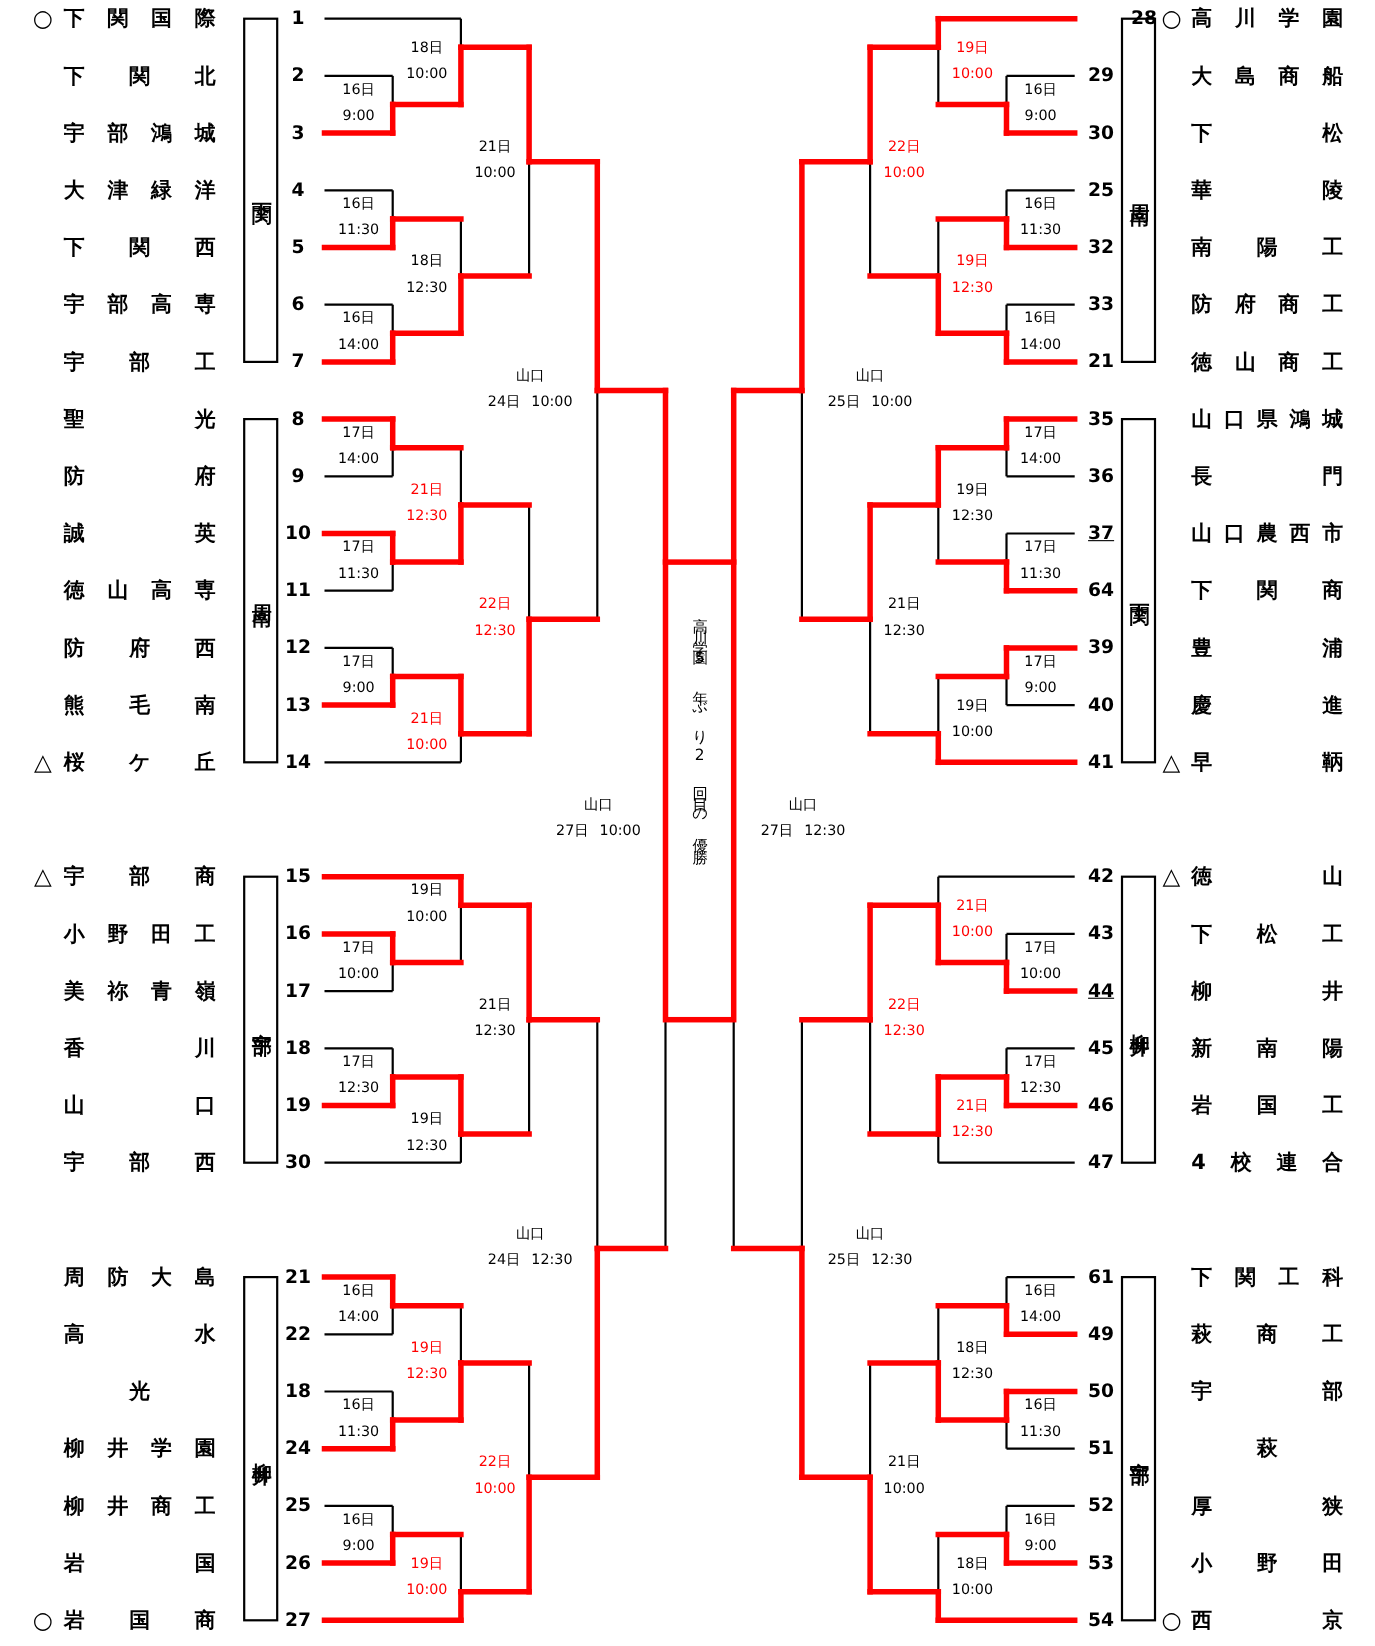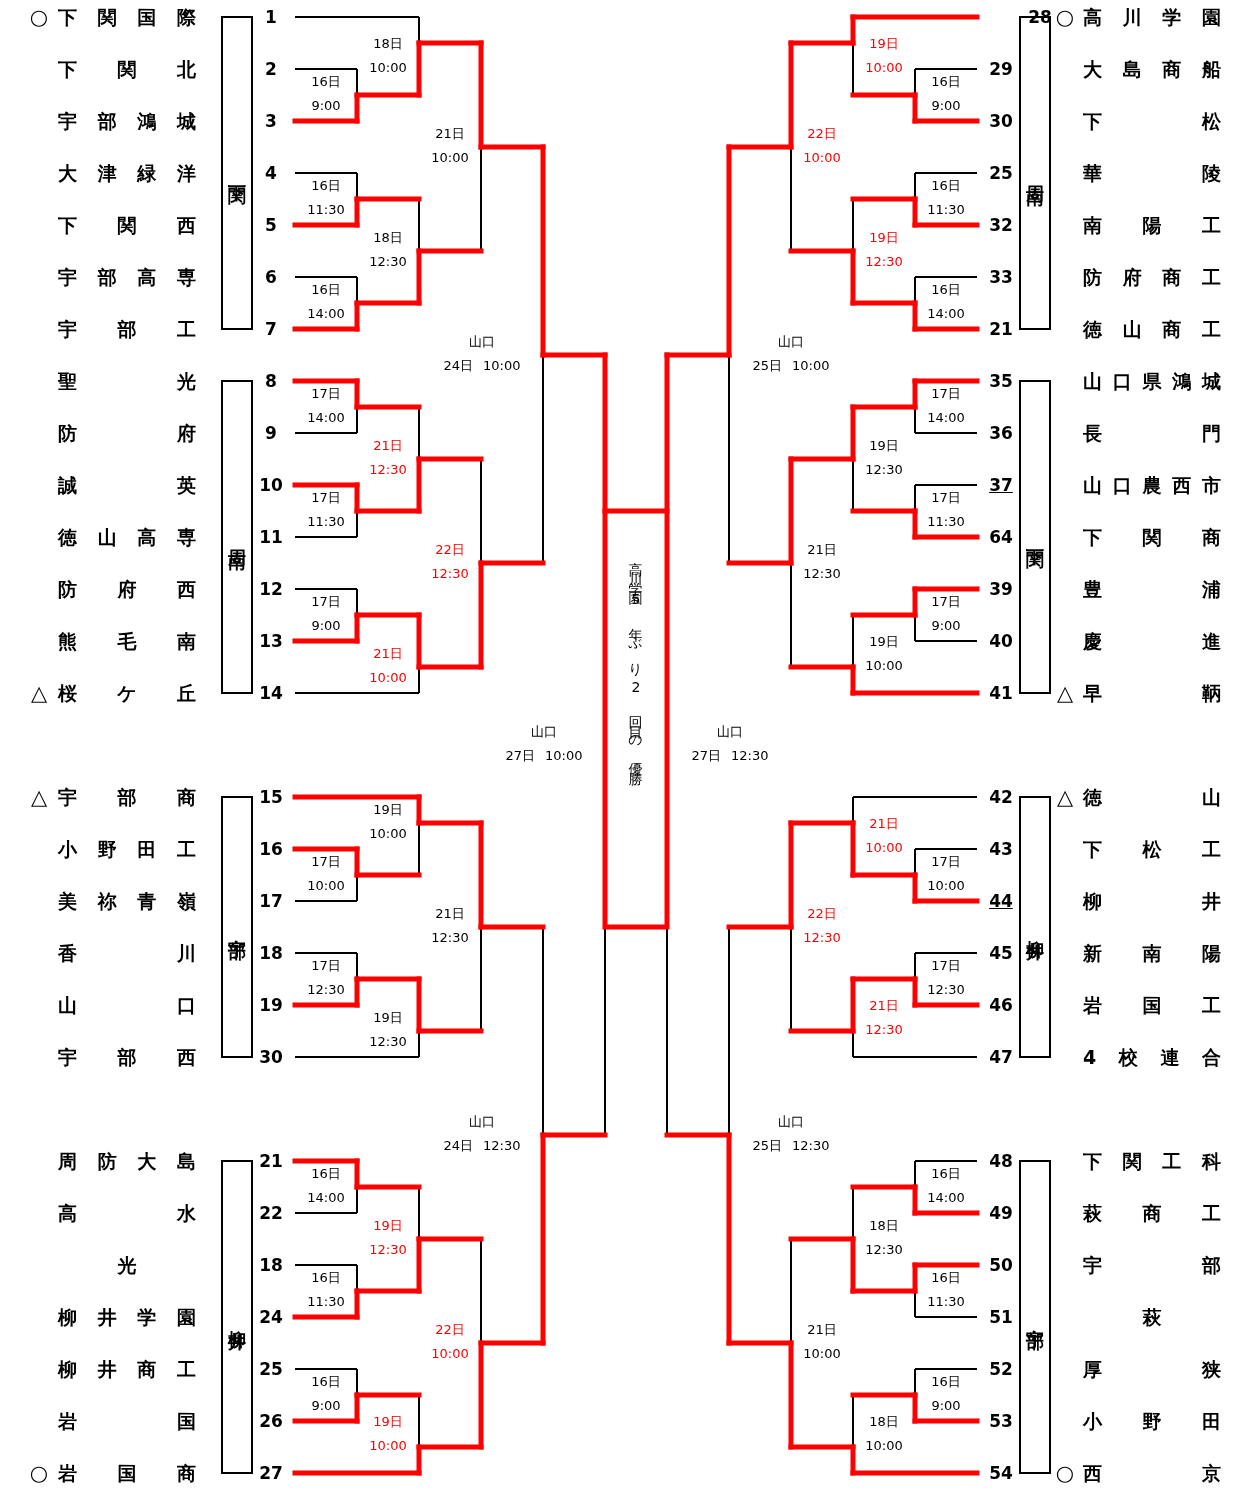--- a/index.html
+++ b/index.html
@@ -924,21 +924,21 @@
         <span class="team-no" style="left: 983px; top: 1046px;">47</span>
       </div>
       <div>
         <span class="mark" style="left: 1053px; top: 1149px;"></span>
         <div class="team-name" style="left: 1083px; top: 1149px;">
           <span>下</span>
           <span>関</span>
           <span>工</span>
           <span>科</span>
         </div>
-        <span class="team-no" style="left: 983px; top: 1150px;">48</span>
+        <span class="team-no" style="left: 983px; top: 1150px;">61</span>
       </div>
       <div>
         <span class="mark" style="left: 1053px; top: 1201px;"></span>
         <div class="team-name" style="left: 1083px; top: 1201px;">
           <span>萩</span>
           <span>商</span>
           <span>工</span>
         </div>
         <span class="team-no" style="left: 983px; top: 1202px;">49</span>
       </div>

